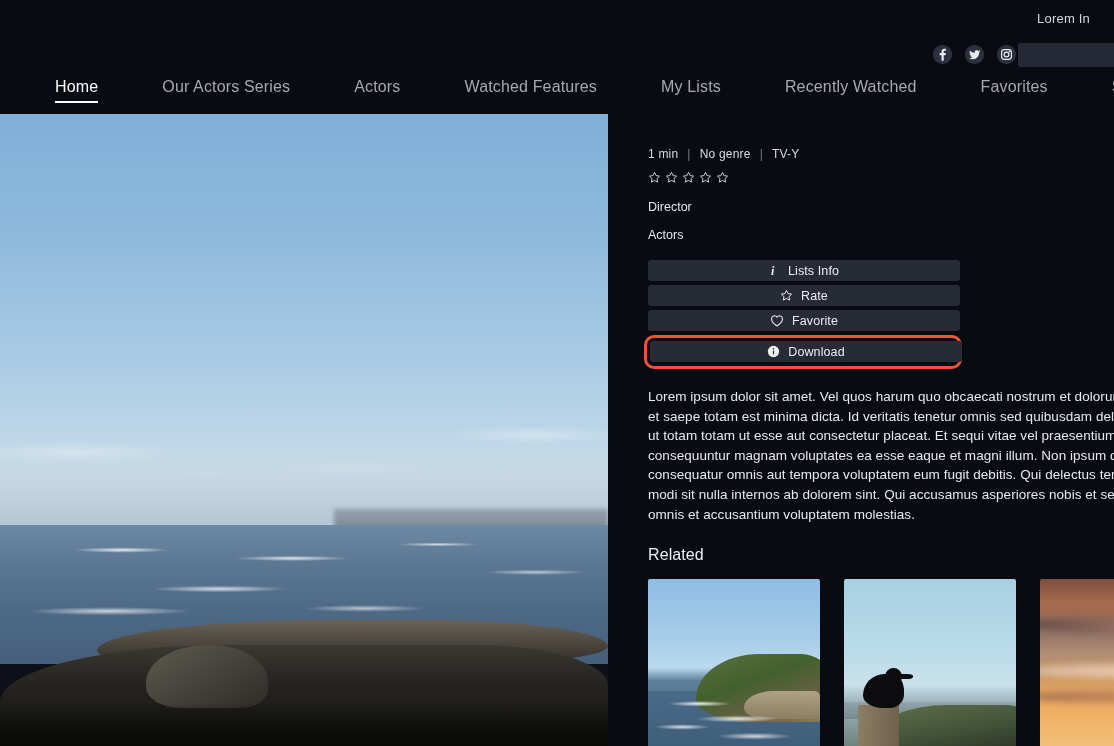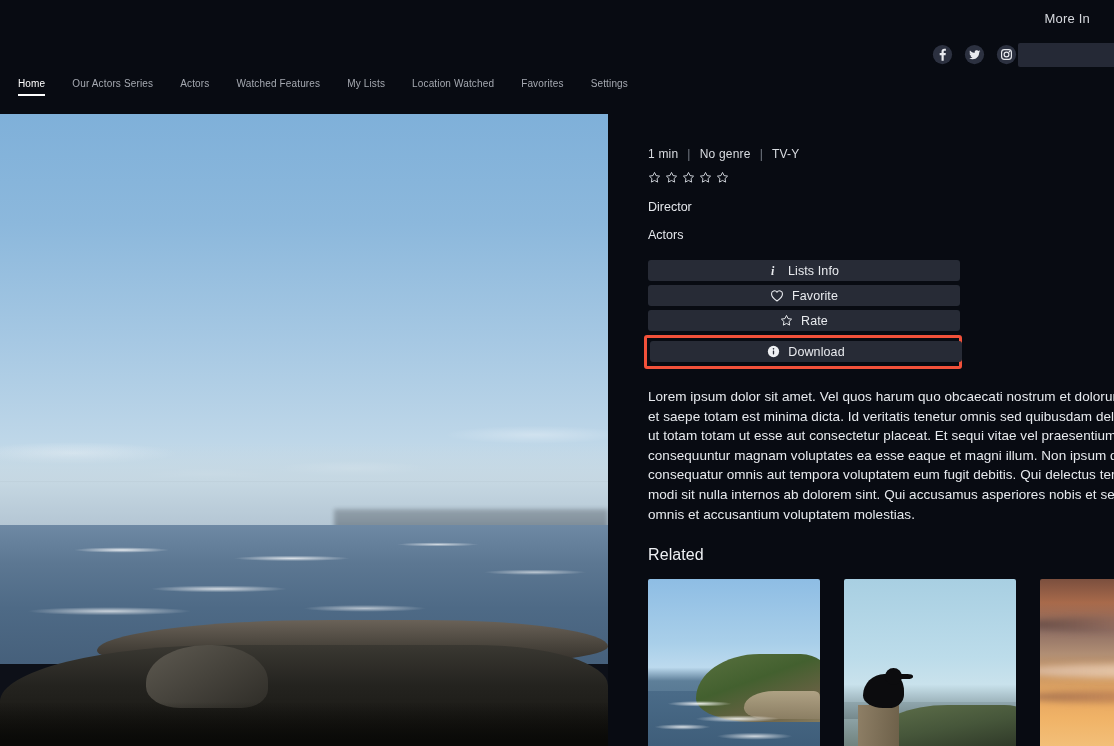--- a/index.html
+++ b/index.html
@@ -32,23 +32,24 @@
     position:absolute; left:1018px; top:43px;
     width:120px; height:24px;
     background:#252936; border:none; border-radius:2px;
     color:#e6e8ec; font-family:"Liberation Sans", sans-serif; font-size:12px;
     padding:0 8px; outline:none;
   }
 
   
   .nav { position:absolute; left:0; top:78px; display:flex; align-items:flex-end; gap:0; padding-left:18px; }
   .nav-item {
-    color:#a5a9b1; font-size:10px; letter-spacing:.15px;
+    color:#a5a9b1; font-size:16px; letter-spacing:.15px;
     padding:0 18px 7px 0; margin-right:9px; cursor:pointer; white-space:nowrap;
     position:relative;
+    margin-left:37px;
   }
   .nav-item.active { color:#ffffff; }
   .nav-item.active::after {
     content:""; position:absolute; left:0; right:18px; bottom:0;
     height:2px; background:#ffffff;
   }
 
   
   .body-row { position:absolute; left:0; top:114px; width:1036px; height:632px; }
 
@@ -138,21 +139,21 @@
   .btn-stack { margin-top:18px; width:312px; position:relative; }
   .act-btn {
     height:21px; width:312px; background:#272b36; border:none; border-radius:3px;
     color:#e9ebef; font-family:"Liberation Sans", sans-serif; font-size:12.5px;
     display:flex; align-items:center; justify-content:center; gap:8px;
     margin-bottom:4px; cursor:pointer; letter-spacing:.1px;
   }
   .act-btn .bico { display:flex; align-items:center; justify-content:center; }
 
   .hl-group {
-    border:3px solid #f2513a; border-radius:3px;
+    border:3px solid #f2513a; border-radius:10px;
     padding:3px 3px 0 3px; width:318px; margin-top:2px;
     position:relative; left:-4px;
   }
   .hl-group .act-btn { margin-bottom:4px; }
 
   .desc {
     margin-top:18px; width:620px;
     color:#e7eaee; font-size:13.5px; line-height:19.6px; letter-spacing:.05px;
   }
 
@@ -242,21 +243,21 @@
   }
 </style>
 </head>
 <body>
 
 <div class="page">
 
   <div class="header">
 
 
-    <div class="signin">More In</div>
+    <div class="signin">Lorem In</div>
 
     <div class="social">
       <span>
         <svg class="soc-ico" viewBox="0 0 24 24" xmlns="http://www.w3.org/2000/svg">
           <circle cx="12" cy="12" r="11" fill="#2c3140"></circle>
           <path d="M13.4 19v-6.2h2.1l.31-2.4h-2.41V8.86c0-.7.2-1.17 1.2-1.17h1.28V5.54c-.22-.03-.98-.1-1.87-.1-1.85 0-3.11 1.13-3.11 3.2v1.78H8.8v2.4h2.1V19z" fill="#e8eaee"></path>
         </svg>
       </span>
       <span>
         <svg class="soc-ico" viewBox="0 0 24 24" xmlns="http://www.w3.org/2000/svg">
@@ -275,21 +276,21 @@
     </div>
 
     <input class="searchbox" type="text" placeholder="" style="">
 
     <div class="nav">
       <div class="nav-item active">Home</div>
       <div class="nav-item">Our Actors Series</div>
       <div class="nav-item">Actors</div>
       <div class="nav-item">Watched Features</div>
       <div class="nav-item">My Lists</div>
-      <div class="nav-item">Location Watched</div>
+      <div class="nav-item">Recently Watched</div>
       <div class="nav-item">Favorites</div>
       <div class="nav-item">Settings</div>
     </div>
   </div>
 
   <div class="body-row">
 
     <div class="video">
       <div class="vid-sky"></div>
       <div class="vid-haze"></div>
@@ -350,34 +351,34 @@
             <span class="bico">
               <svg width="11" height="13" viewBox="0 0 11 13">
                   <text x="2" y="11" fill="#e9ebef" font-family="Liberation Serif, serif" font-style="italic" font-weight="bold" font-size="12">i</text>
                 </svg>
             </span>
             <span>Lists Info</span>
           </button>
 
           <button class="act-btn">
             <span class="bico">
+              <svg width="13" height="13" viewBox="0 0 24 24">
+                  <path d="M12 2.6l2.9 5.9 6.5.95-4.7 4.58 1.11 6.47L12 17.44 6.19 20.5 7.3 14.03 2.6 9.45l6.5-.95z" fill="none" stroke="#e9ebef" stroke-width="1.8" stroke-linejoin="round"></path>
+                </svg>
+            </span>
+            <span>Rate</span>
+          </button>
+
+          <button class="act-btn">
+            <span class="bico">
               <svg width="14" height="13" viewBox="0 0 24 22">
                   <path d="M12 20.4S2.6 14.6 2.6 8.2A5.1 5.1 0 0 1 12 5.3a5.1 5.1 0 0 1 9.4 2.9c0 6.4-9.4 12.2-9.4 12.2z" fill="none" stroke="#e9ebef" stroke-width="1.9" stroke-linejoin="round"></path>
                 </svg>
             </span>
             <span>Favorite</span>
-          </button>
-
-          <button class="act-btn">
-            <span class="bico">
-              <svg width="13" height="13" viewBox="0 0 24 24">
-                  <path d="M12 2.6l2.9 5.9 6.5.95-4.7 4.58 1.11 6.47L12 17.44 6.19 20.5 7.3 14.03 2.6 9.45l6.5-.95z" fill="none" stroke="#e9ebef" stroke-width="1.8" stroke-linejoin="round"></path>
-                </svg>
-            </span>
-            <span>Rate</span>
           </button>
 
           <div class="hl-group">
             <button class="act-btn">
               <span class="bico">
                 <svg width="13" height="13" viewBox="0 0 24 24">
                     <circle cx="12" cy="12" r="10.4" fill="#eef0f3"></circle>
                     <rect x="10.8" y="10.2" width="2.4" height="7.2" rx="1.1" fill="#272b36"></rect>
                     <circle cx="12" cy="7.1" r="1.5" fill="#272b36"></circle>
                   </svg>

